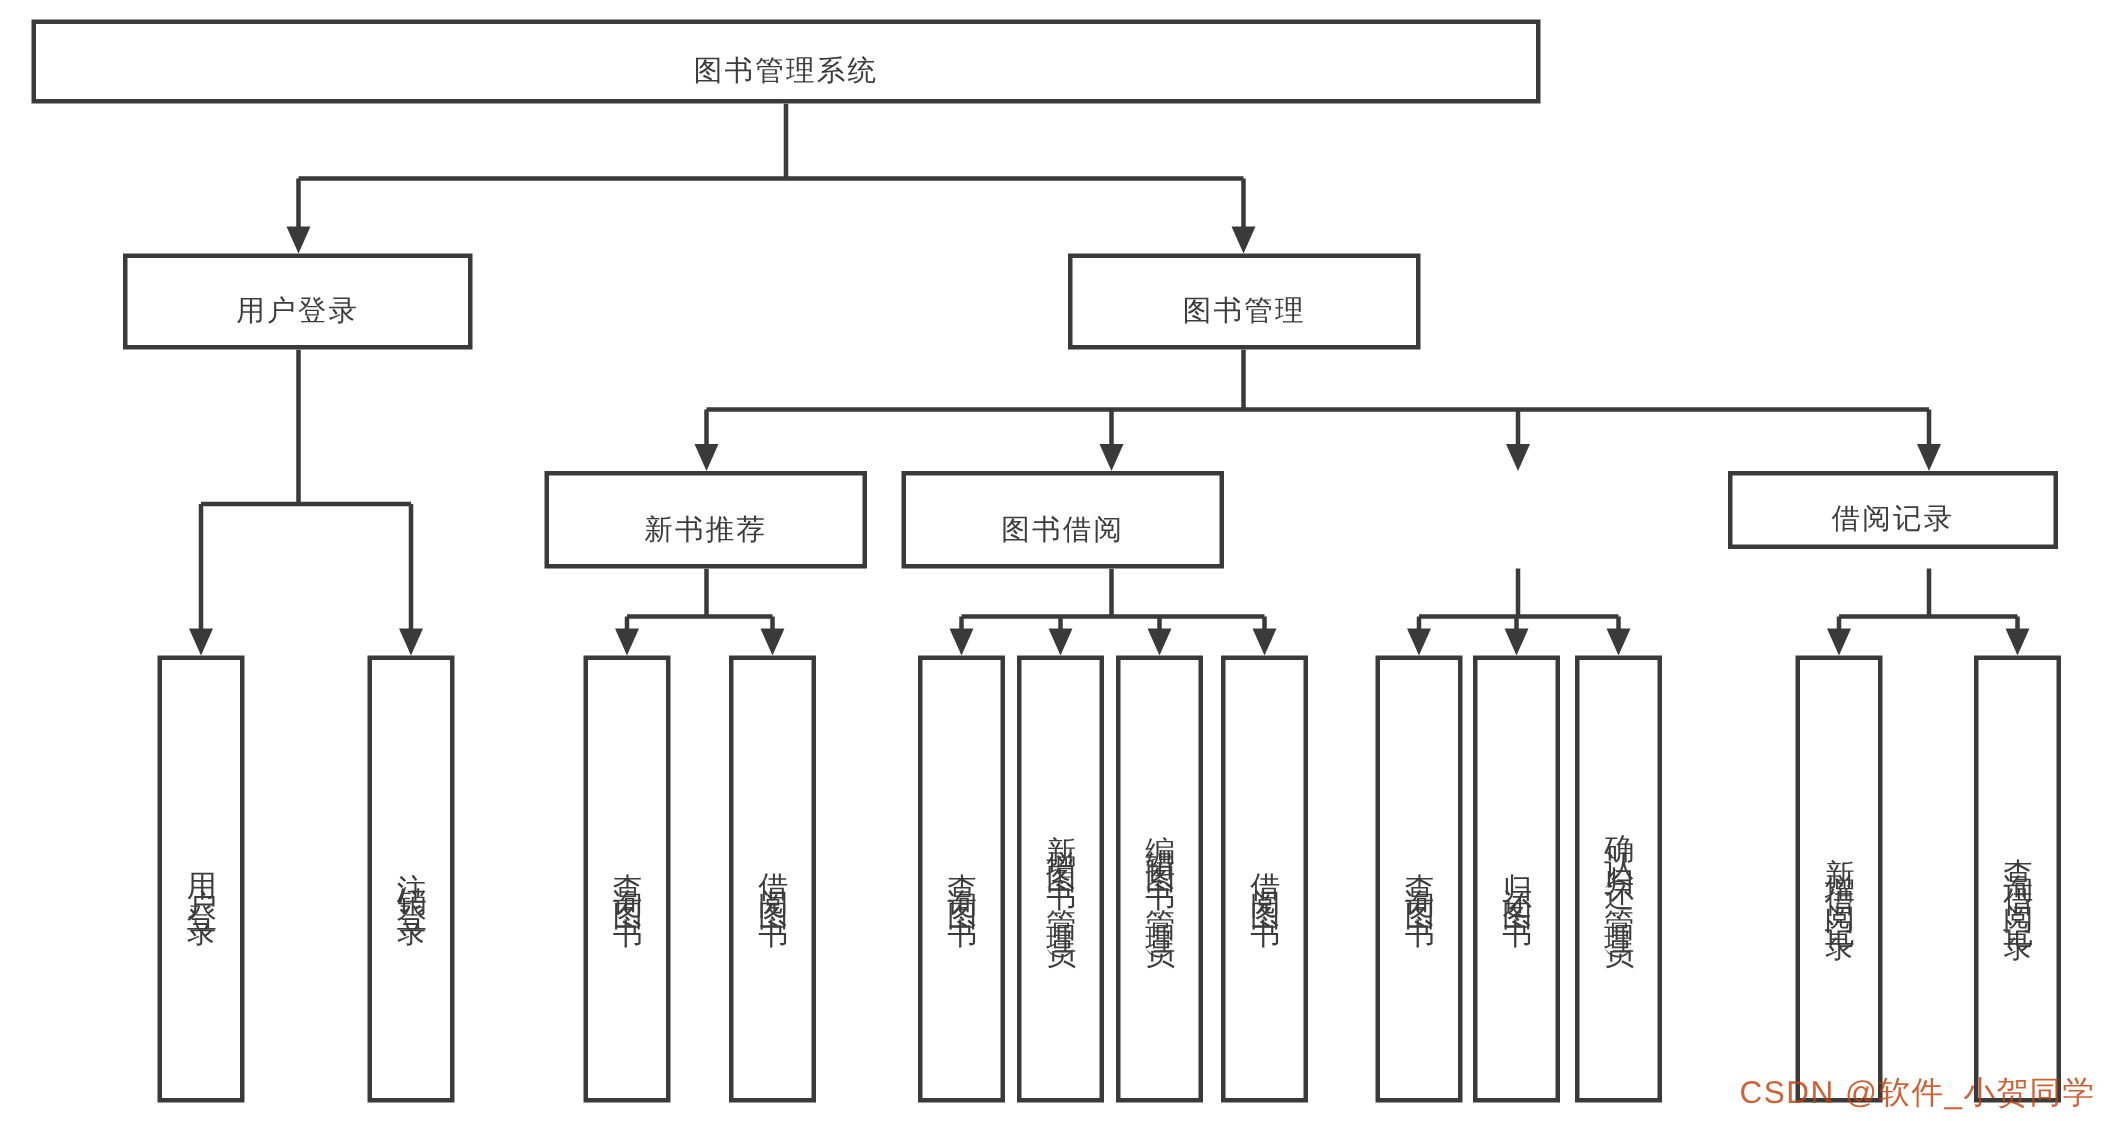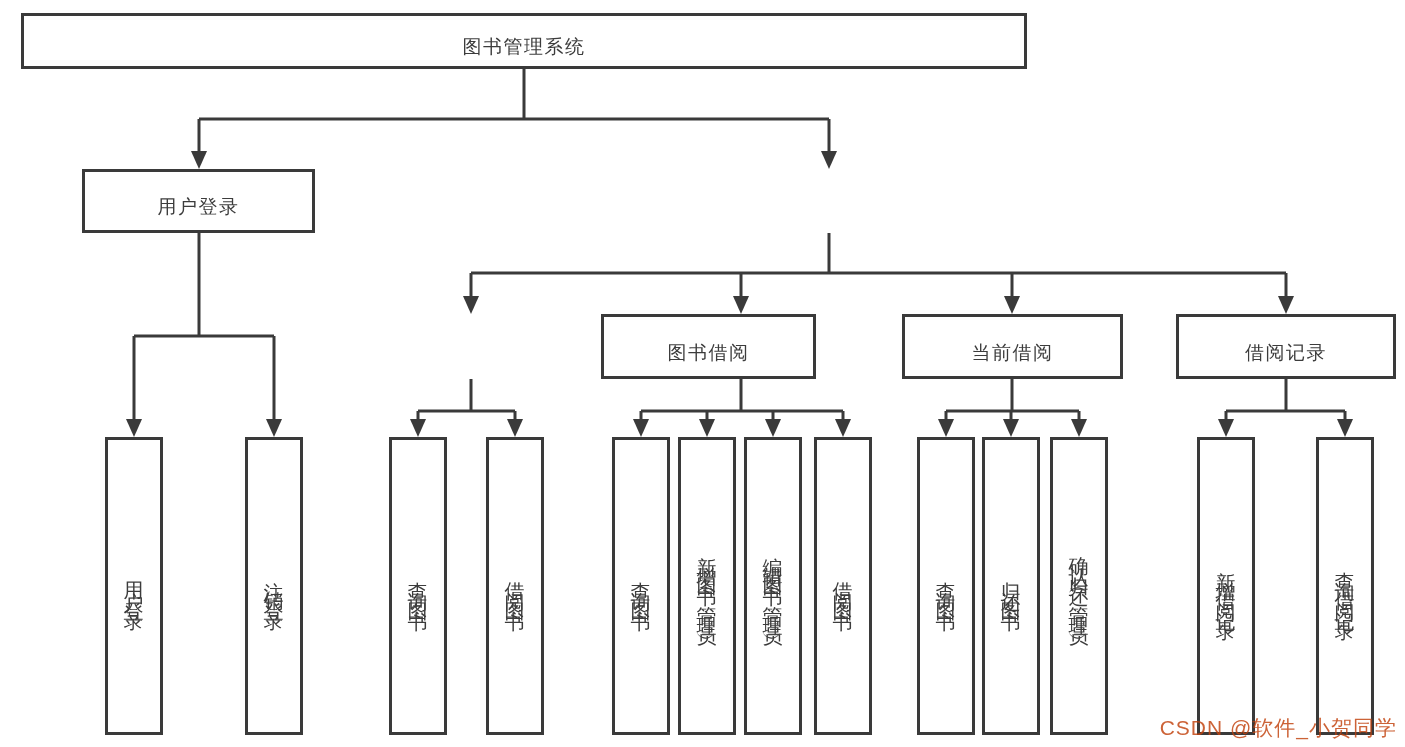--- a/index.html
+++ b/index.html
@@ -84,28 +84,31 @@
     </g>
   </svg>
 
   <div class="node h-node" style="left:21px;top:13px;width:1006px;height:56px">
     <span class="lbl">图书管理系统</span>
   </div>
 
   <div class="node h-node" style="left:82px;top:169px;width:233px;height:64px">
     <span class="lbl">用户登录</span>
   </div>
+  <div class="node h-node" style="left:712px;top:169px;width:235px;height:64px">
+    <span class="lbl">图书管理</span>
+  </div>
 
+  <div class="node h-node" style="left:363px;top:314px;width:215px;height:65px">
+    <span class="lbl">新书推荐</span>
+  </div>
   <div class="node h-node" style="left:601px;top:314px;width:215px;height:65px">
     <span class="lbl">图书借阅</span>
   </div>
-  <div class="node h-node" style="left:902px;top:314px;width:221px;height:65px">
-    <span class="lbl">当前借阅</span>
-  </div>
-  <div class="node h-node" style="left:1176px;top:314px;width:220px;height:65px">
+  <div class="node h-node" style="left:1152px;top:314px;width:220px;height:52px">
     <span class="lbl">借阅记录</span>
   </div>
 
   <div class="node v-node" style="left:105px;top:437px;width:58px;height:298px">
     <span class="lbl">用户登录</span>
   </div>
   <div class="node v-node" style="left:245px;top:437px;width:58px;height:298px">
     <span class="lbl">注销登录</span>
   </div>
 

